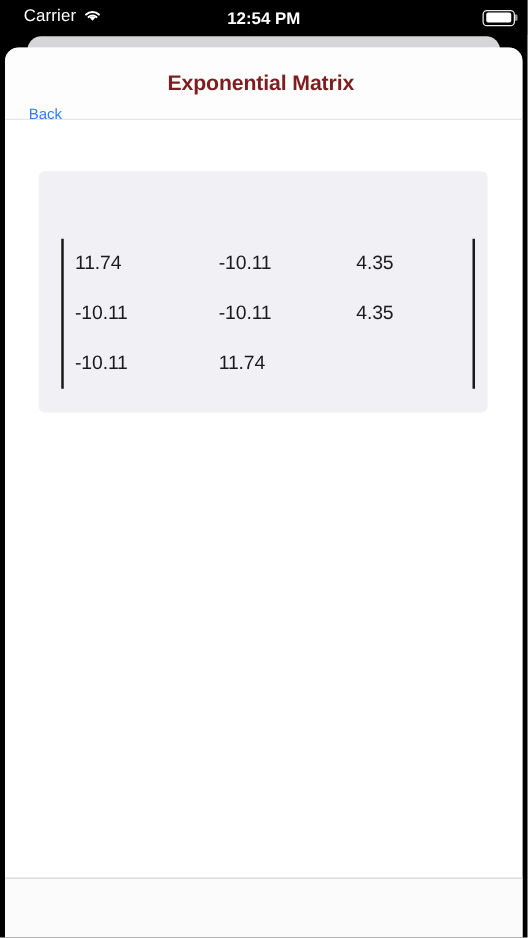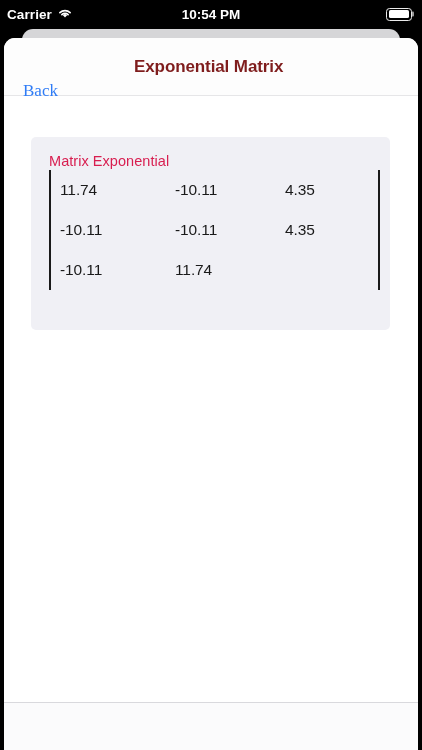--- a/index.html
+++ b/index.html
@@ -21,25 +21,24 @@
     width: 422px;
     height: 28px;
     background: #000000;
     color: #ffffff;
     display: flex;
     align-items: center;
     z-index: 50;
   }
   .status-left {
     position: absolute;
-    left: 7px;
-    display: flex;
-    align-items: center;
+    left: 19px;
+    display: flex;
+    align-items: flex-start;
     gap: 5px;
-    font-weight: bold;
   }
   .carrier-text {
     font-size: 13.5px;
     color: #ffffff;
     letter-spacing: 0.1px;
   }
   .wifi-icon { display: block; }
   .status-center {
     position: absolute;
     left: 0; right: 0;
@@ -111,26 +110,26 @@
     width: 414px;
     height: 58px;
     background: #fdfdfd;
     border-bottom: 0.8px solid #e6e6e8;
     display: flex;
     align-items: center;
   }
   .back-button {
     position: absolute;
     left: 17px;
-    font-size: 17px;
+    font-size: 12px;
     color: #2f7cf6;
     cursor: pointer;
     background: none;
     border: none;
-    font-family: Liberation Serif, serif;
+    font-family: Liberation Sans, sans-serif;
     padding: 4px 2px;
     margin-top: 48px;
   }
   .nav-title {
     position: absolute;
     left: 130px;
     font-size: 17px;
     font-weight: bold;
     color: #7f1d1d;
     letter-spacing: -0.1px;
@@ -158,21 +157,21 @@
   .card-label {
     position: absolute;
     top: 16px;
     left: 18px;
     font-size: 14.5px;
     color: #d81e50;
     letter-spacing: 0.05px;
   }
   .matrix-wrap {
     position: absolute;
-    top: 33px;
+    top: 54px;
     left: 18px;
     width: 330px;
     height: 120px;
   }
   .bracket {
     position: absolute;
     top: 0;
     width: 1.6px;
     height: 120px;
     background: #1a1a1a;
@@ -215,42 +214,41 @@
   <div class="status-left">
     <span class="carrier-text">Carrier</span>
     <span class="wifi-icon">
       <svg width="16" height="12" viewBox="0 0 16 12">
         <path d="M8 10.6 L5.7 8.0 A3.4 3.4 0 0 1 10.3 8.0 Z" fill="#ffffff"></path>
         <path d="M2.9 5.6 A7.4 7.4 0 0 1 13.1 5.6" stroke="#ffffff" stroke-width="1.7" fill="none" stroke-linecap="round"></path>
         <path d="M4.9 7.6 A4.6 4.6 0 0 1 11.1 7.6" stroke="#ffffff" stroke-width="1.7" fill="none" stroke-linecap="round"></path>
       </svg>
     </span>
   </div>
-  <div class="status-center">10:54 PM</div>
+  <div class="status-center">12:54 PM</div>
   <div class="status-right">
     <span class="battery-shell">
       <span class="battery-fill"></span>
       <span class="battery-nub"></span>
     </span>
   </div>
 </div>
 
 <div class="sheet-back"></div>
 
 <div class="sheet-front">
 
   <div class="nav-bar">
     <button class="back-button">Back</button>
     <div class="nav-title">Exponential Matrix</div>
   </div>
 
   <div class="content-area">
 
     <div class="matrix-card">
-      <div class="card-label">Matrix Exponential</div>
 
       <div class="matrix-wrap">
         <div class="bracket bracket-left"></div>
         <div class="bracket bracket-right"></div>
 
         <div class="matrix-grid">
           <div class="matrix-cell">11.74</div>
           <div class="matrix-cell">-10.11</div>
           <div class="matrix-cell">4.35</div>
           <div class="matrix-cell">-10.11</div>

